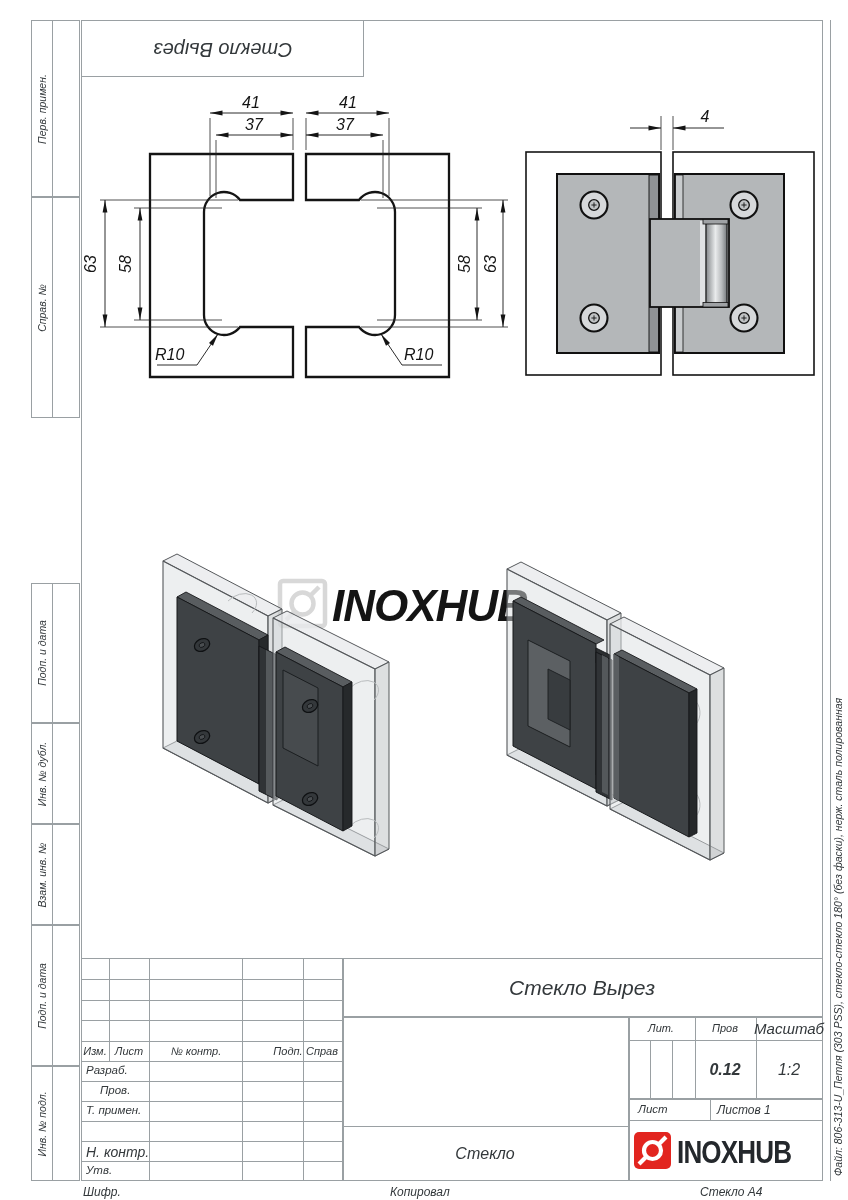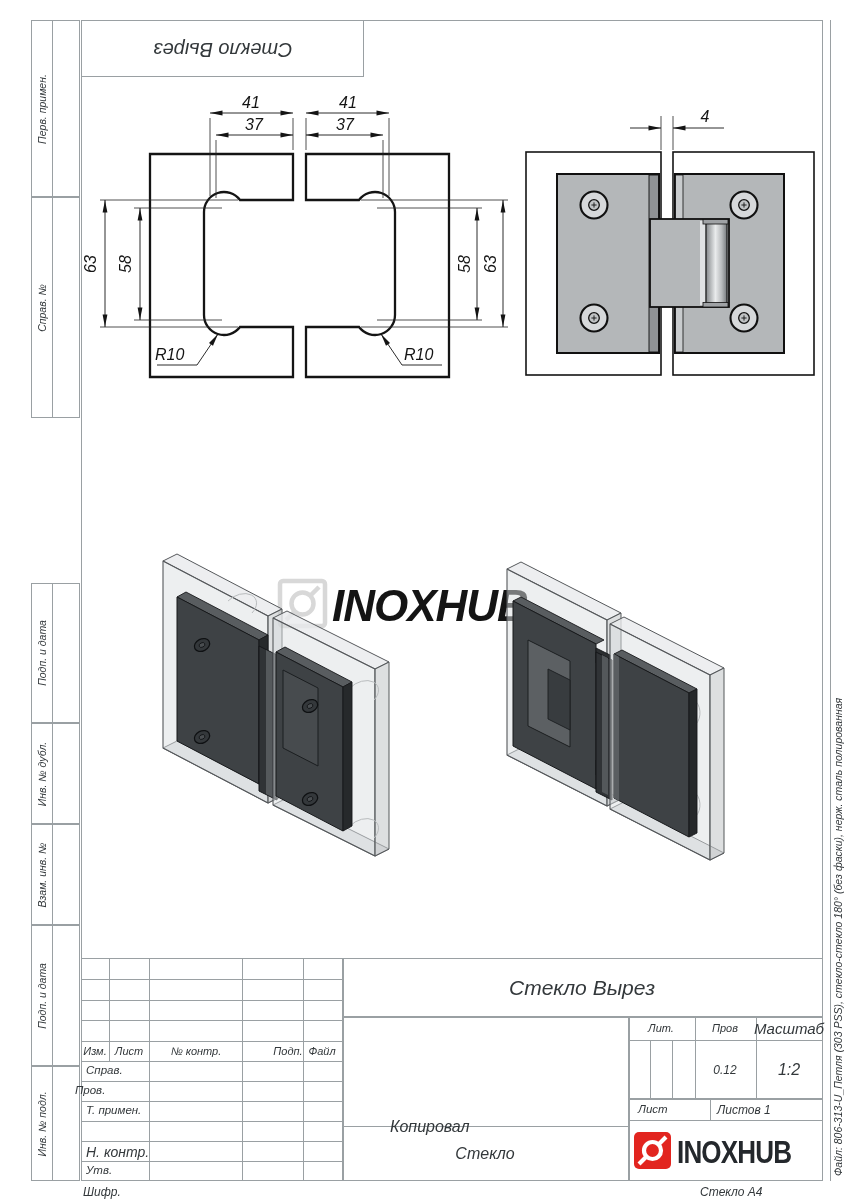--- a/index.html
+++ b/index.html
@@ -301,47 +301,47 @@
   <div class="ln" style="left:342px;top:1016px;width:481px;height:1.5px;"></div>
   <div class="ln" style="left:628px;top:1040px;width:195px;height:1px;"></div>
   <div class="ln" style="left:628px;top:1098px;width:195px;height:1.5px;"></div>
   <div class="ln" style="left:628px;top:1120px;width:195px;height:1px;"></div>
   <div class="ln" style="left:342px;top:1126px;width:286px;height:1px;"></div>
 
   <span class="cell-lbl ctr" style="left:95px;top:1051px;font-size:11px;">Изм.</span>
   <span class="cell-lbl ctr" style="left:129px;top:1051px;font-size:11px;">Лист</span>
   <span class="cell-lbl ctr" style="left:196px;top:1051px;font-size:11px;">№ контр.</span>
   <span class="cell-lbl ctr" style="left:272px;top:1051px;font-size:11px;margin-left:16px;">Подп.</span>
-  <span class="cell-lbl ctr" style="left:322px;top:1051px;font-size:11px;">Файл</span>
-
-  <span class="cell-lbl" style="left:86px;top:1064px;font-size:11.5px;">Справ.</span>
-  <span class="cell-lbl" style="left:75px;top:1084px;font-size:11.5px;">Пров.</span>
+  <span class="cell-lbl ctr" style="left:322px;top:1051px;font-size:11px;">Справ</span>
+
+  <span class="cell-lbl" style="left:86px;top:1064px;font-size:11.5px;">Разраб.</span>
+  <span class="cell-lbl" style="left:100px;top:1084px;font-size:11.5px;">Пров.</span>
   <span class="cell-lbl" style="left:86px;top:1104px;font-size:11.5px;">Т. примен.</span>
   <span class="cell-lbl" style="left:86px;top:1144px;font-size:14px;">Н. контр.</span>
   <span class="cell-lbl" style="left:86px;top:1164px;font-size:11.5px;">Утв.</span>
 
   <span class="cell-lbl ctr" style="left:582px;top:988px;font-size:21px;">Стекло Вырез</span>
   <span class="cell-lbl ctr" style="left:485px;top:1154px;font-size:16px;">Стекло</span>
 
   <span class="cell-lbl ctr" style="left:661px;top:1028px;font-size:11px;">Лит.</span>
   <span class="cell-lbl ctr" style="left:725px;top:1028px;font-size:11px;">Пров</span>
   <span class="cell-lbl ctr" style="left:789px;top:1028px;font-size:15px;">Масштаб</span>
-  <span class="cell-lbl ctr" style="left:725px;top:1070px;font-size:12px;">0.12</span>
+  <span class="cell-lbl ctr" style="left:725px;top:1070px;font-size:16px;font-weight:bold;">0.12</span>
   <span class="cell-lbl ctr" style="left:789px;top:1070px;font-size:16px;">1:2</span>
 
   <span class="cell-lbl" style="left:638px;top:1103px;font-size:11.5px;">Лист</span>
   <span class="cell-lbl" style="left:717px;top:1103px;font-size:12px;">Листов 1</span>
 
   <div class="logo-sq" style="left:634px;top:1132px;width:37px;height:37px;">
     <svg width="37" height="37" viewBox="0 0 37 37">
       <circle cx="18.5" cy="18.5" r="8.5" fill="none" stroke="#ffffff" stroke-width="4.2"></circle>
       <path d="M5,32 L13,24 M24,13 L32,5" stroke="#ffffff" stroke-width="4.2"></path>
     </svg>
   </div>
   <div class="logo-tx" style="left:677px;top:1135px;font-size:31px;">INOXHUB</div>
 
   <span class="cell-lbl" style="left:83px;top:1185px;font-size:12px;">Шифр.</span>
-  <span class="cell-lbl" style="left:390px;top:1118px;font-size:16px;">Копировал</span>
+  <span class="cell-lbl" style="left:390px;top:1185px;font-size:12px;">Копировал</span>
   <span class="cell-lbl" style="left:700px;top:1185px;font-size:12px;">Стекло A4</span>
 
   <div class="gost" style="position:absolute;left:832px;top:1176px;transform:rotate(-90deg);transform-origin:0 0;font-size:10.5px;width:560px;">Файл: 806-313-U_Петля (303 PSS), стекло-стекло 180° (без фаски), нерж. сталь полированная</div>
 
 </div>
 
 </body></html>

